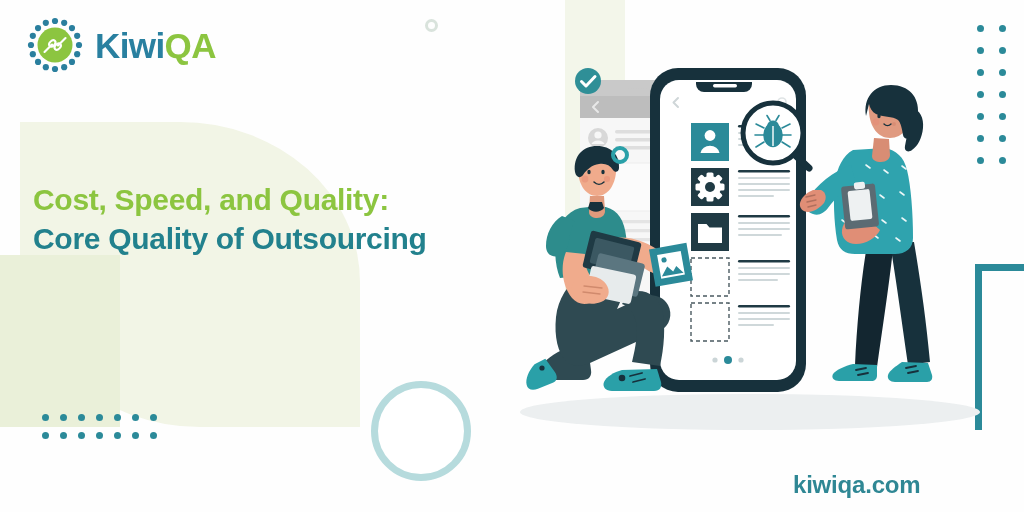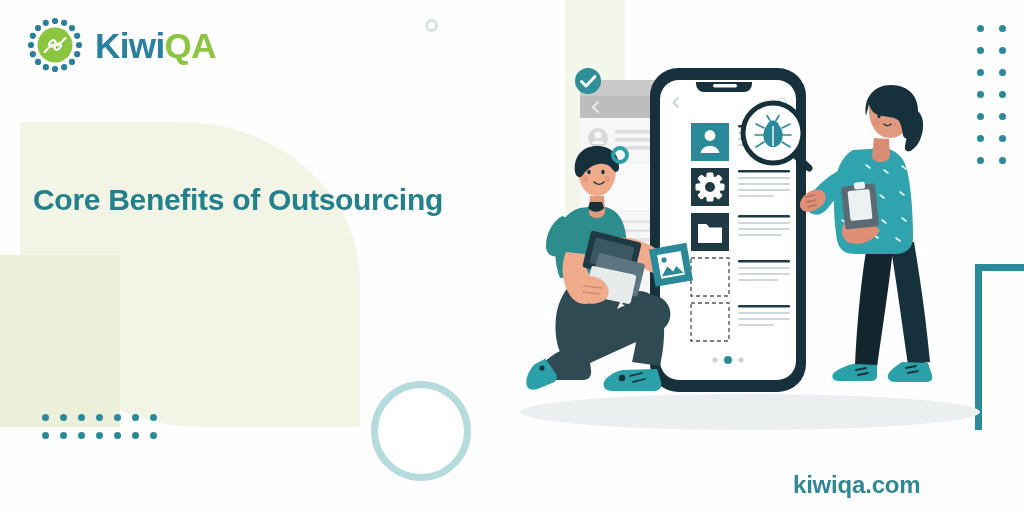--- a/index.html
+++ b/index.html
@@ -140,21 +140,22 @@
           <ellipse cx="31.7" cy="30.6" rx="3.6" ry="2.5" transform="rotate(-45 31.7 30.6)"></ellipse>
         </g>
       </svg>
     </div>
     <div class="logo-text">
       <span class="t-kiwi">Kiwi</span><span class="t-qa">QA</span>
     </div>
   </div>
 
   <div class="heading">
-    <div class="ln teal">Core Benefits of Outsourcing</div>
+    <div class="ln green">Cost, Speed, and Quality:</div>
+    <div class="ln teal">Core Quality of Outsourcing</div>
   </div>
 
   <div class="site-url">kiwiqa.com</div>
 
   <div id="illus">
     <svg width="520" height="430" viewBox="0 0 520 430">
       <defs>
         <clipPath id="phoneScreenClip">
           <rect x="192" y="62" width="132" height="296" rx="16"></rect>
         </clipPath>

